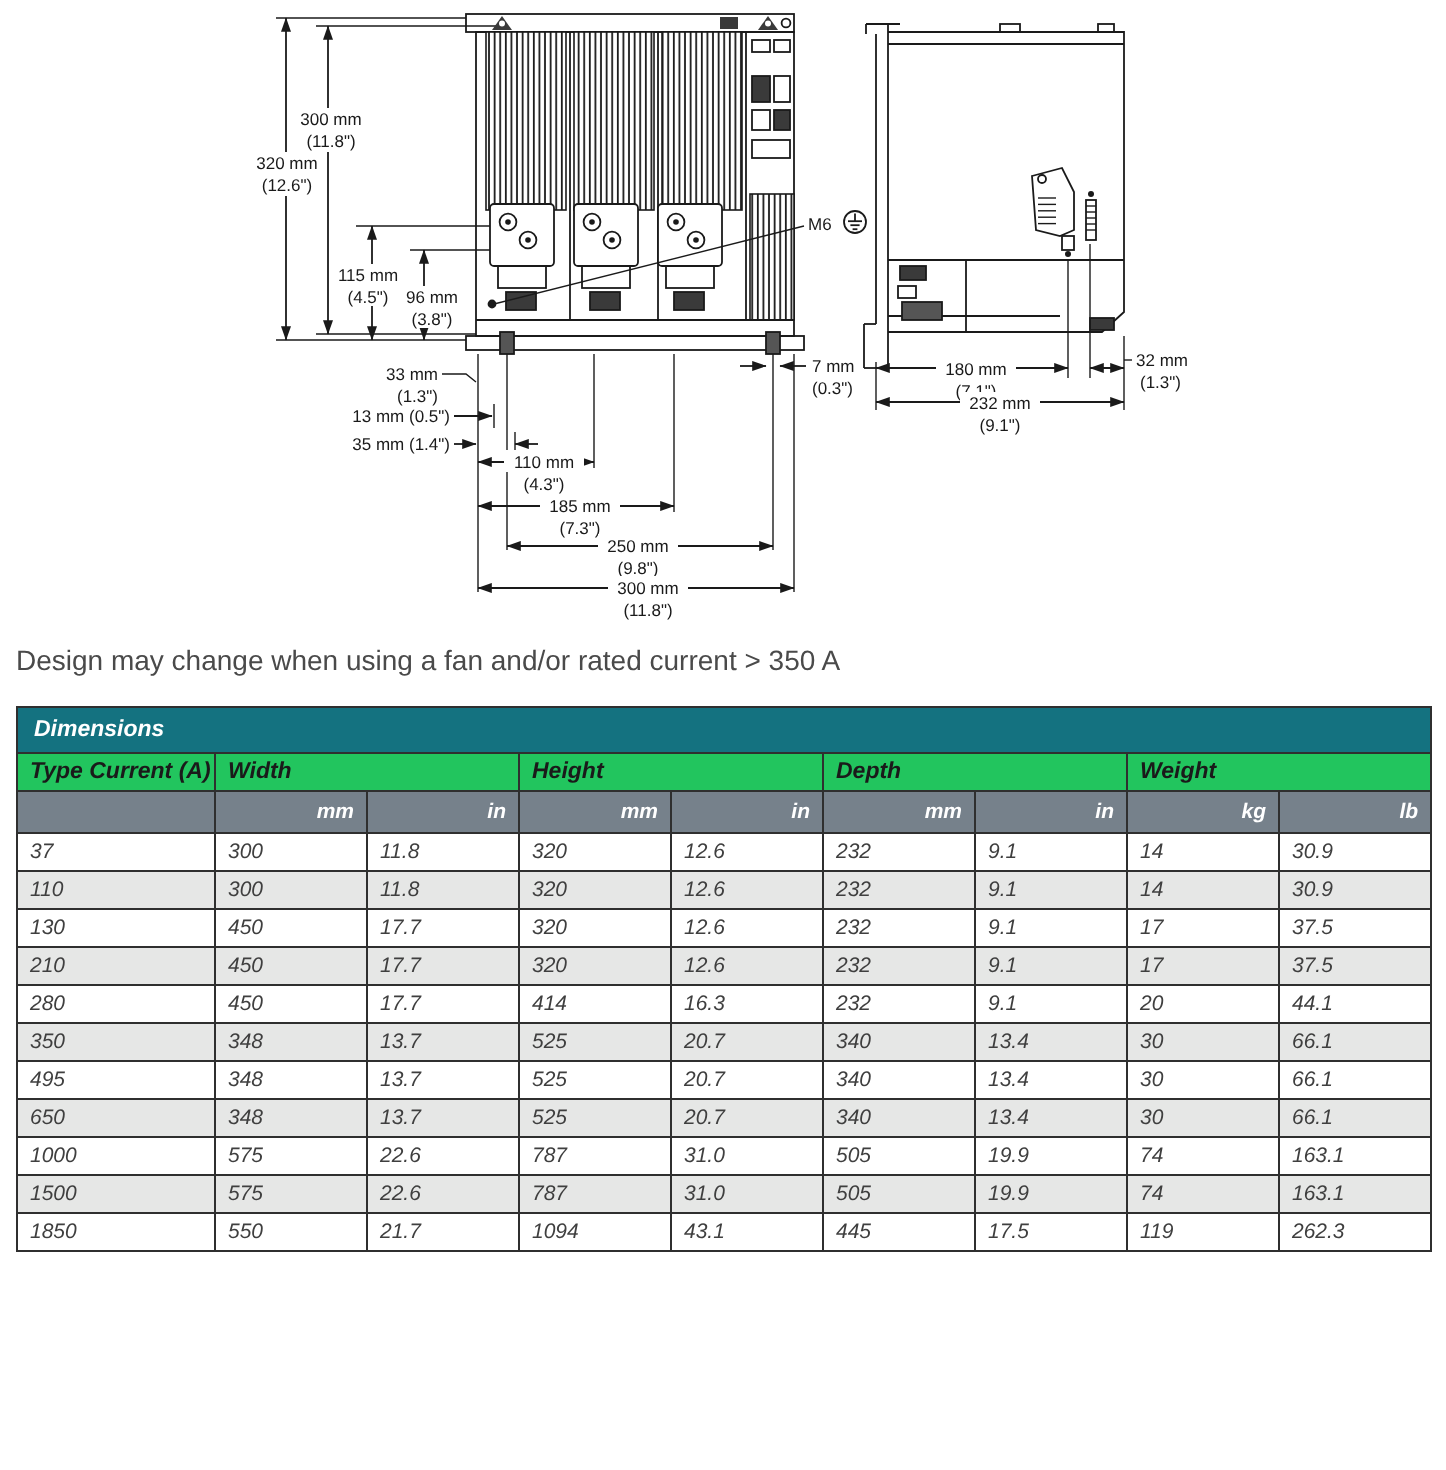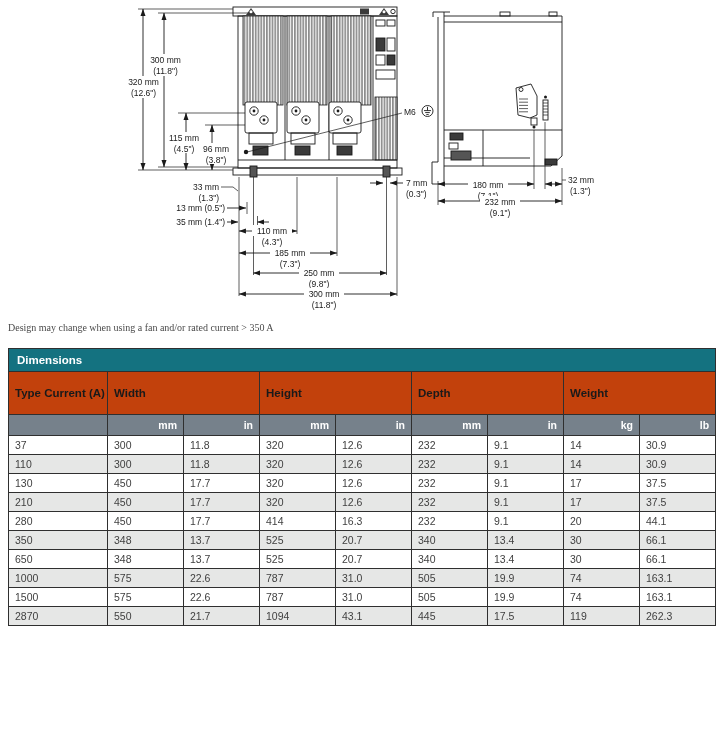--- a/index.html
+++ b/index.html
@@ -1,23 +1,23 @@
 <!DOCTYPE html>
 <html><head>
 <meta charset="utf-8">
 <style>
   html,body{margin:0;padding:0;background:#ffffff;}
   body{width:723px;font-family:"Liberation Sans",sans-serif;}
   .drawing-wrap{width:723px;height:312px;position:relative;}
   svg text{font-family:"Liberation Sans","DejaVu Sans",sans-serif;font-size:8.5px;fill:#1a1a1a;}
-  .note{margin:10px 8px 0 8px;font-size:10px;color:#4a4a4a;font-family:Liberation Serif, serif;}
-  table{border-collapse:collapse;margin:15px 8px 16px 8px;width:707px;table-layout:fixed;}
+  .note{margin:10px 8px 0 8px;font-size:14px;color:#4a4a4a;}
+  table{border-collapse:collapse;margin:15px 8px 16px 8px;width:707px;table-layout:fixed;font-style:italic;}
   th,td{border:1px solid #2f2f2f;overflow:hidden;white-space:nowrap;}
   .title-cell{background:#147280;color:#ffffff;text-align:left;font-size:11.5px;font-weight:bold;padding:4px 8px;height:14px;}
-  .group-row th{background:#c2410c;color:#1a1a1a;text-align:left;font-size:11.5px;font-weight:bold;padding:15px 6px;}
+  .group-row th{background:#22c55e;color:#1a1a1a;text-align:left;font-size:11.5px;font-weight:bold;padding:3px 6px;}
   .unit-row th{background:#76818b;color:#ffffff;text-align:right;font-size:10.5px;font-weight:bold;padding:4px 6px;}
   tbody td{font-size:10.5px;color:#3f3f3f;padding:3px 6px;text-align:left;background:#ffffff;}
   tbody tr:nth-child(even) td{background:#e6e7e6;}
 </style>
 </head>
 <body>
 
 <div class="drawing-wrap">
 <svg width="723" height="312" viewBox="0 0 723 312">
   <defs>
@@ -338,20 +338,31 @@
         <td>348</td>
         <td>13.7</td>
         <td>525</td>
         <td>20.7</td>
         <td>340</td>
         <td>13.4</td>
         <td>30</td>
         <td>66.1</td>
       </tr>
       <tr>
+        <td>495</td>
+        <td>348</td>
+        <td>13.7</td>
+        <td>525</td>
+        <td>20.7</td>
+        <td>340</td>
+        <td>13.4</td>
+        <td>30</td>
+        <td>66.1</td>
+      </tr>
+      <tr>
         <td>650</td>
         <td>348</td>
         <td>13.7</td>
         <td>525</td>
         <td>20.7</td>
         <td>340</td>
         <td>13.4</td>
         <td>30</td>
         <td>66.1</td>
       </tr>
@@ -371,21 +382,21 @@
         <td>575</td>
         <td>22.6</td>
         <td>787</td>
         <td>31.0</td>
         <td>505</td>
         <td>19.9</td>
         <td>74</td>
         <td>163.1</td>
       </tr>
       <tr>
-        <td>2870</td>
+        <td>1850</td>
         <td>550</td>
         <td>21.7</td>
         <td>1094</td>
         <td>43.1</td>
         <td>445</td>
         <td>17.5</td>
         <td>119</td>
         <td>262.3</td>
       </tr>
     </tbody>

